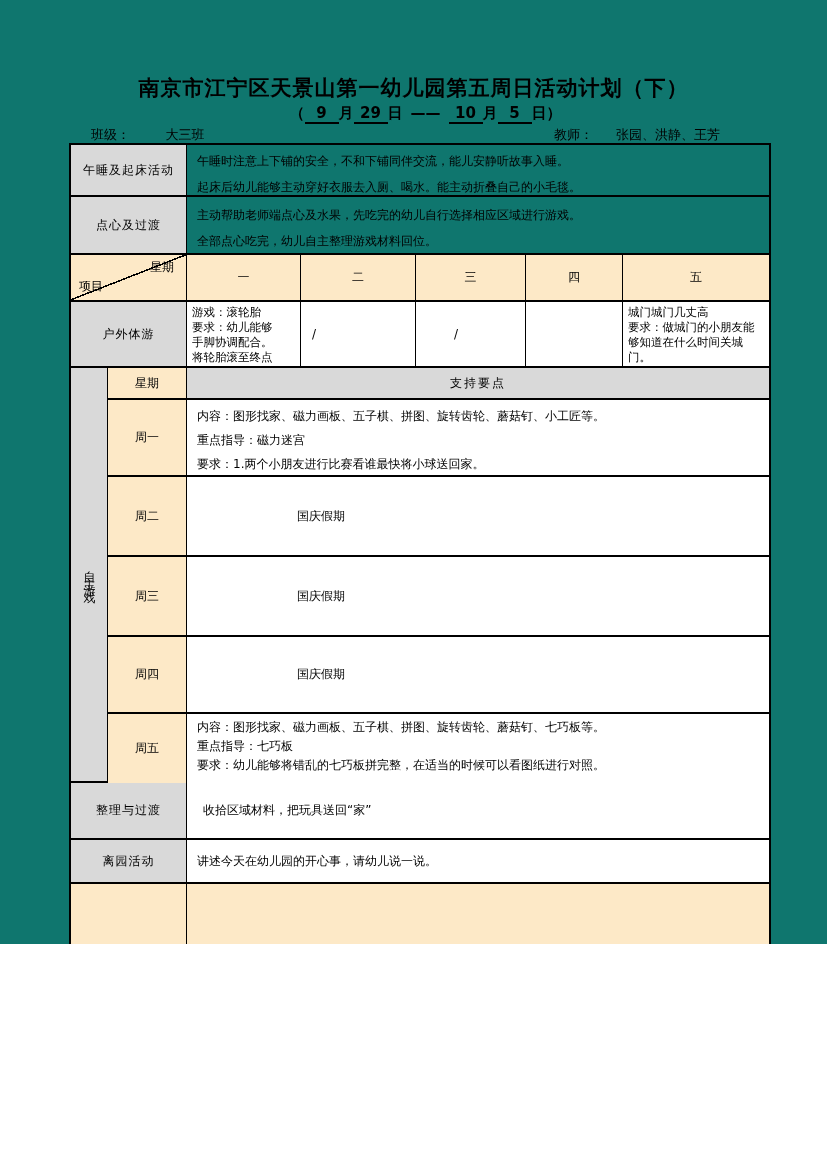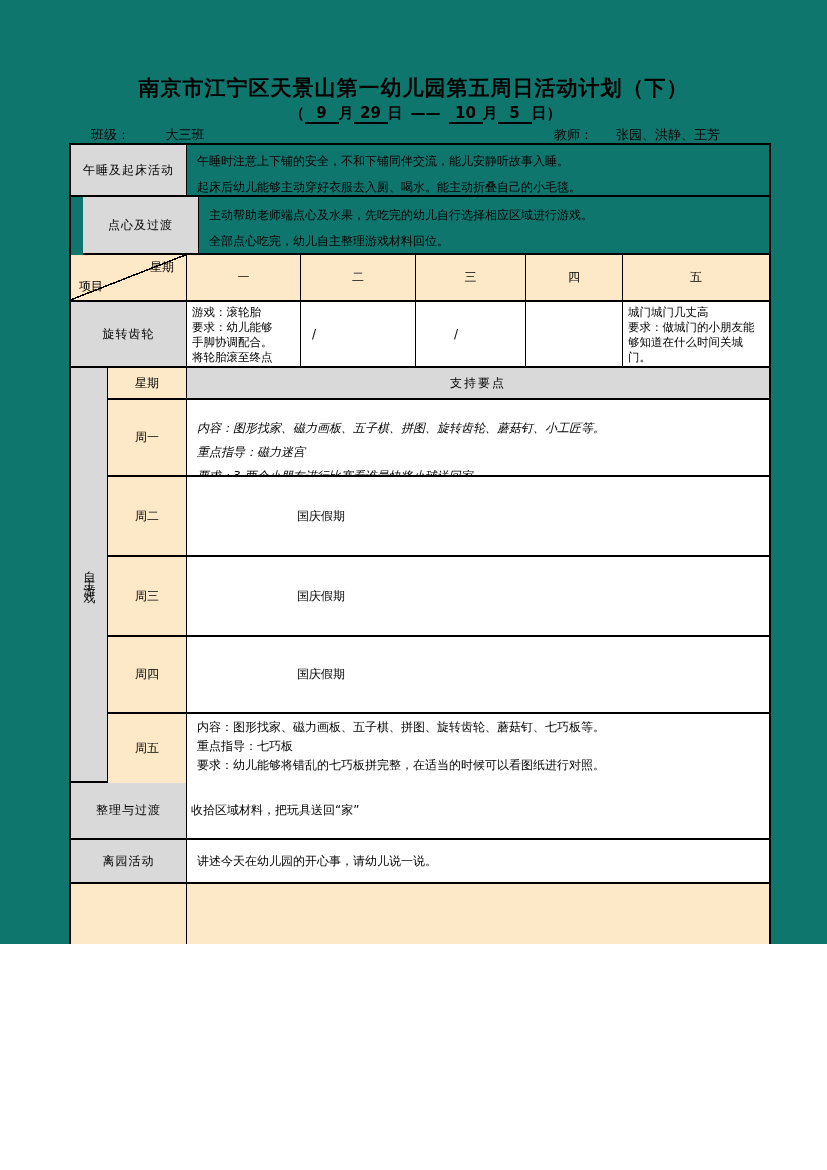--- a/index.html
+++ b/index.html
@@ -68,21 +68,21 @@
                 justify-content:center; letter-spacing:2px; }
   .day-content { flex:1; background:#fff; }
   .holiday { display:flex; align-items:center; padding-left:110px; background:#fff; flex:1; }
 
   .mid-text { display:flex; align-items:center; padding-left:12px; background:#fff; }
 
   .footer-line { position:absolute; top:1058px; right:77px; font-size:13px; }
   .footer-line .u-blank { min-width:92px; }
 
   
-  .h-nap { height:52px; } .h-snack { height:58px;margin-left:12px; } .h-weekhd { height:47px; }
+  .h-nap { height:52px; } .h-snack { height:58px; } .h-weekhd { height:47px; }
   .h-outdoor { height:66px; } .h-sect { height:415px; }
   .h-shd { height:32px; flex:none; } .h-mon { height:77px; flex:none; }
   .h-tue { height:80px; flex:none; } .h-wed { height:80px; flex:none; }
   .h-thu { height:77px; flex:none; } .h-fri { height:69px; flex:none; }
   .h-tidy { height:57px;justify-content:space-between; } .h-leave { height:44px; } .h-sum { height:152px;border-radius:20px; }
 </style>
 </head>
 <body>
 
 <div class="page">
@@ -126,21 +126,21 @@
         <span class="bl-word">项目</span>
       </div>
       <div class="cell daycell w1">一</div>
       <div class="cell daycell w2">二</div>
       <div class="cell daycell w3">三</div>
       <div class="cell daycell w4">四</div>
       <div class="cell daycell w5">五</div>
     </div>
 
     <div class="trow h-outdoor">
-      <div class="cell lbl">旋转齿轮</div>
+      <div class="cell lbl">户外体游</div>
       <div class="cell outdoor-cell w1">
         <div>游戏：滚轮胎</div>
         <div>要求：幼儿能够手脚协调配合。将轮胎滚至终点</div>
       </div>
       <div class="cell slash-cell w2" style="padding-left:11px;">/</div>
       <div class="cell slash-cell w3" style="padding-left:38px;">/</div>
       <div class="cell slash-cell w4"></div>
       <div class="cell outdoor-cell w5" style="padding-right:14px;">
         <div>城门城门几丈高</div>
         <div>要求：做城门的小朋友能够知道在什么时间关城门。</div>
@@ -153,24 +153,24 @@
       </div>
       <div class="sect-rows">
 
         <div class="srow h-shd">
           <div class="sublbl">星期</div>
           <div class="support-hd">支持要点</div>
         </div>
 
         <div class="srow h-mon">
           <div class="sublbl">周一</div>
-          <div class="day-content lines-pad lh-big" style="padding-top:16px;font-style:italic;">
+          <div class="day-content lines-pad lh-big" style="padding-top:4px;">
             <div>内容：图形找家、磁力画板、五子棋、拼图、旋转齿轮、蘑菇钉、小工匠等。</div>
             <div>重点指导：磁力迷宫</div>
-            <div>要求：3.两个小朋友进行比赛看谁最快将小球送回家。</div>
+            <div>要求：1.两个小朋友进行比赛看谁最快将小球送回家。</div>
           </div>
         </div>
 
         <div class="srow h-tue">
           <div class="sublbl">周二</div>
           <div class="holiday">国庆假期</div>
         </div>
 
         <div class="srow h-wed">
           <div class="sublbl">周三</div>
@@ -189,21 +189,21 @@
             <div>重点指导：七巧板</div>
             <div>要求：幼儿能够将错乱的七巧板拼完整，在适当的时候可以看图纸进行对照。</div>
           </div>
         </div>
 
       </div>
     </div>
 
     <div class="trow h-tidy">
       <div class="cell lbl">整理与过渡</div>
-      <div class="cell content mid-text" style="padding-left:4px;">收拾区域材料，把玩具送回“家”</div>
+      <div class="cell content mid-text" style="padding-left:16px;">收拾区域材料，把玩具送回“家”</div>
     </div>
 
     <div class="trow h-leave">
       <div class="cell lbl">离园活动</div>
       <div class="cell content mid-text" style="padding-left:10px;">讲述今天在幼儿园的开心事，请幼儿说一说。</div>
     </div>
 
     <div class="trow h-sum">
       <div class="cell lbl cream" style="background:#fde9c7;">本周小结</div>
       <div class="cell content cream"></div>

